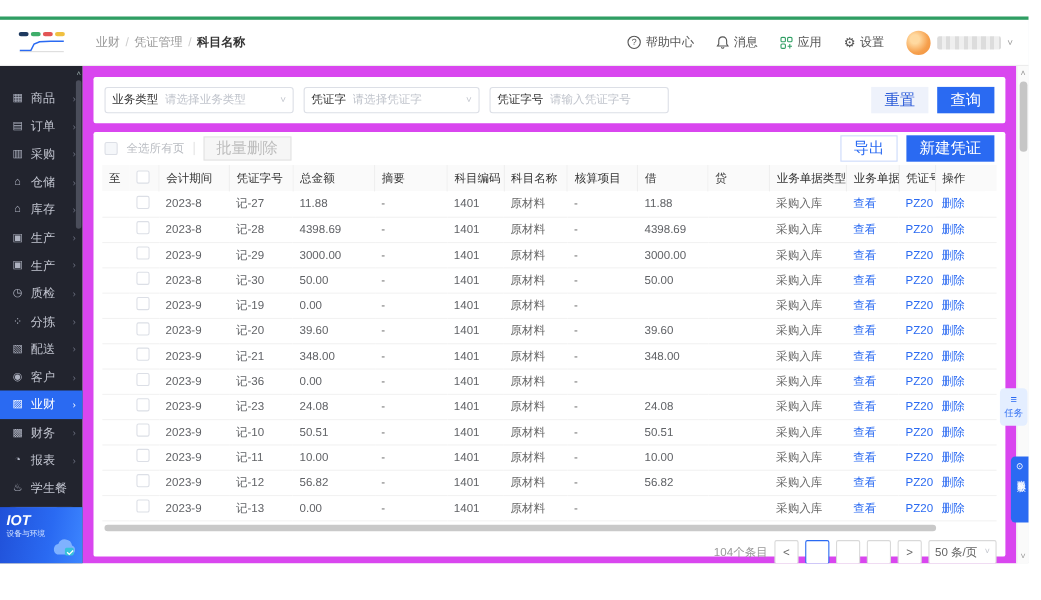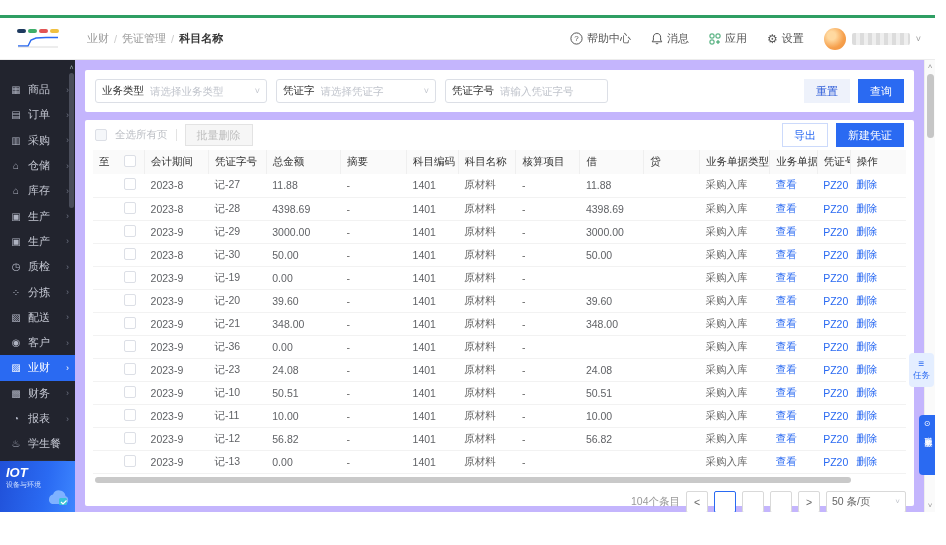--- a/index.html
+++ b/index.html
@@ -43,37 +43,37 @@
   .side-hscroll .a { color:#8a8d99; font-size:8px; }
   .side-hscroll .tk { flex:1; height:8px; margin:0 2px; background:#2b2d38; border-radius:4px; position:relative; }
   .side-hscroll .th { position:absolute; left:6px; top:1px; width:40px; height:6px; background:#8a8d99; border-radius:3px; }
   .iot { position:absolute; left:0; bottom:0; width:75px; height:51px;
     background:linear-gradient(100deg,#2050d8,#2a6af2 60%,#3d86ff); color:#fff; padding:4px 6px; overflow:hidden; }
   .iot .t { font-size:13px; font-weight:bold; font-style:italic; }
   .iot .s { font-size:7px; color:#cfe0ff; }
   .iot .cloud { position:absolute; right:3px; bottom:4px; }
 
   
-  .main { position:absolute; left:75px; top:45px; width:849px; height:452px; background:#c4b5fd; overflow:hidden; }
+  .main { position:absolute; left:75px; top:45px; width:849px; height:452px; background:#d946ef; overflow:hidden; }
   .vbar { position:absolute; right:0; top:45px; width:11px; height:452px; background:#fafafa; border-left:1px solid #eee; }
   .vbar .a { position:absolute; left:0; width:100%; text-align:center; color:#999; font-size:8px; }
   .vbar .thumb { position:absolute; left:2px; top:14px; width:7px; height:64px; background:#c6c6c6; border-radius:4px; }
 
   .card { background:#fff; border-radius:2px; }
   .filter-card { margin:10px 10px 0 10px; height:42px; display:flex; align-items:center; gap:9px; padding:0 10px; }
   .ctl { height:24px; border:1px solid #dcdfe6; border-radius:3px; display:flex; align-items:center;
     padding:0 6px; font-size:10.5px; background:#fff; }
   .ctl .lbl { color:#333; margin-right:6px; white-space:nowrap; }
   .ctl input { border:none; outline:none; flex:1; font-size:10.5px; color:#333; min-width:10px; background:transparent;
     font-family:"Liberation Sans","DejaVu Sans",sans-serif; }
   .ctl input::placeholder { color:#c0c4cc; }
   .ctl .dd { color:#c0c4cc; font-size:9px; margin-left:4px; }
   .w-sel { width:172px; } .w-sel2 { width:160px; } .w-in { width:163px; } .w-in2 { width:162px; }
   .f-btns { margin-left:auto; display:flex; gap:8px; }
-  .btn { height:24px; border-radius:0; font-size:11px; display:inline-flex; align-items:center; justify-content:center;
+  .btn { height:24px; border-radius:0; font-size:14px; display:inline-flex; align-items:center; justify-content:center;
     padding:0 11px; cursor:pointer; border:1px solid transparent; white-space:nowrap;
     font-family:Liberation Sans, sans-serif; }
   .btn-reset { background:#eef2fb; color:#2a5ad8; }
   .btn-primary { background:#2a6af2; color:#fff;text-align:right; }
   .btn-export { background:#fff; color:#2a6af2; border-color:#ccdafb; }
   .btn-disabled { background:#f6f6f6; color:#bdbdbd; border-color:#e3e3e3; cursor:default; }
 
   .table-card { margin:8px 10px 0 10px; height:386px; position:relative; padding:0 8px; }
   .tbar { height:30px; display:flex; align-items:center; gap:8px; padding:0 2px; }
   .cb { width:12px; height:12px; border:1px solid #dcdfe6; border-radius:2px; background:#fff; display:inline-block; flex:none; }
@@ -93,21 +93,21 @@
   thead th.op { background:#fafafa; }
   td.vch { color:#2a6af2; }
 
   .hbar { height:8px; margin:2px 0 2px 0; position:relative; }
   .hbar .th { position:absolute; left:2px; top:1px; width:93%; height:6px; background:#c9c9c9; border-radius:3px; }
 
   .pager { height:32px; display:flex; align-items:center; justify-content:flex-end; gap:6px; font-size:10.5px; color:#999; }
   .pg { min-width:22px; height:22px; border:1px solid #d9d9d9; border-radius:2px; background:#fff; color:#666;
     display:inline-flex; align-items:center; justify-content:center; cursor:pointer; font-size:10.5px; }
   .pg.active { border-color:#2a6af2; color:#2a6af2; }
-  .pg-size { width:80px; height:22px; border:1px solid #d9d9d9; border-radius:2px; background:#fff; color:#666;
+  .pg-size { width:62px; height:22px; border:1px solid #d9d9d9; border-radius:2px; background:#fff; color:#666;
     display:inline-flex; align-items:center; justify-content:space-between; padding:0 5px; cursor:pointer; }
   .pg-size .dd { color:#c0c4cc; font-size:8px; }
 
   
   .float-task { position:absolute; right:1px; top:338px; width:25px; height:34px; background:#e4eeff; border-radius:4px;
     display:flex; flex-direction:column; align-items:center; justify-content:center; color:#2a6af2; cursor:pointer; z-index:9; }
   .float-task .ic { font-size:10px; line-height:1; }
   .float-task .tx { font-size:8.5px; margin-top:1px; }
   .float-svc { position:absolute; right:0; top:400px; width:16px; height:60px; background:#2a6af2; color:#fff;
     border-radius:4px 0 0 4px; display:flex; flex-direction:column; align-items:center; padding-top:4px; gap:1px; cursor:pointer; z-index:9; }

